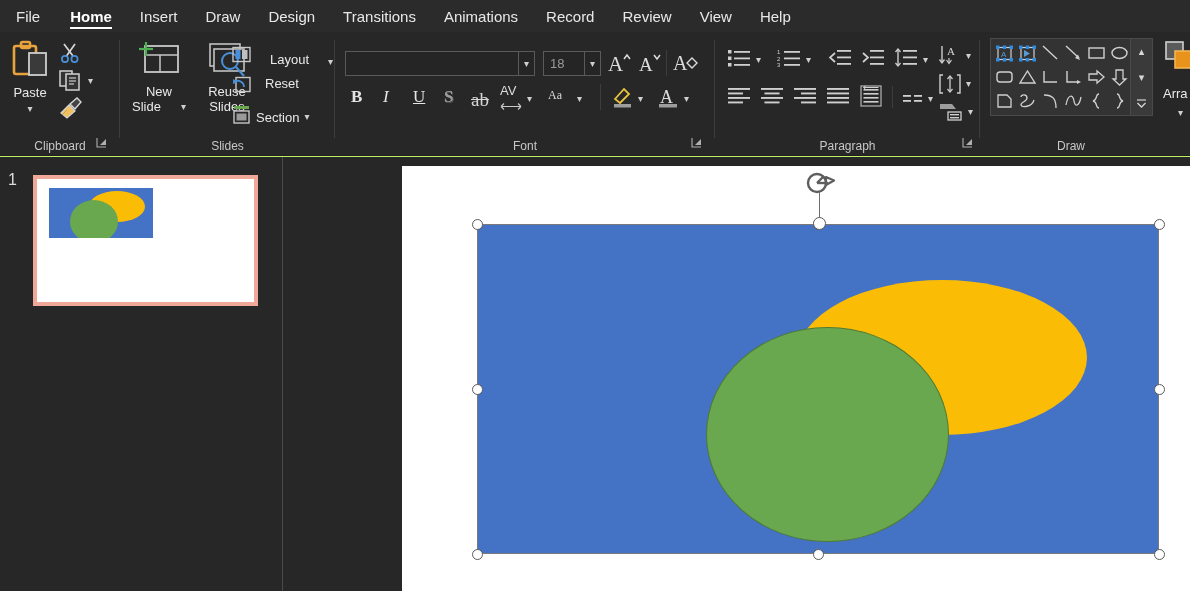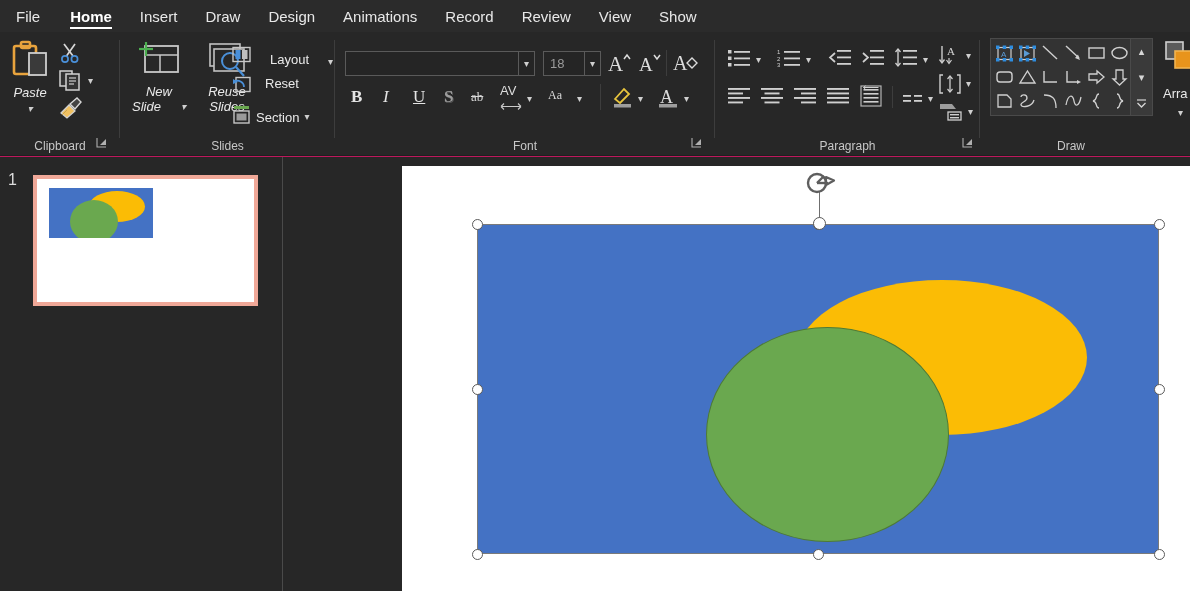--- a/index.html
+++ b/index.html
@@ -3,21 +3,21 @@
 <meta charset="utf-8">
 <style>
   * { box-sizing: border-box; margin: 0; padding: 0; }
   html, body {
     width: 1190px; height: 591px;
     background: #272727;
     font-family: "Liberation Sans", sans-serif;
     overflow: hidden;
     -webkit-font-smoothing: antialiased;
   }
-  .app { position: relative; width: 1190px; height: 591px; background: #be185d; }
+  .app { position: relative; width: 1190px; height: 591px; background: #bef264; }
 
   
   .tabbar {
     position: absolute; left: 0; top: 0; width: 1190px; height: 32px;
     background: #2b2b2b;
     display: flex; align-items: stretch;
   }
   .tab {
     position: relative;
     display: flex; align-items: center;
@@ -53,21 +53,20 @@
   }
   .launcher svg { display: block; }
 
   .btn { position: absolute; cursor: pointer; color: #e6e6e6; }
   .btn-label { font-size: 13px; color: #e9e9e9; text-align: center; line-height: 15px; }
 
   
   .bigbtn {
     display: flex; flex-direction: column; align-items: center;
     justify-content: flex-start;
-    font-style: italic;
   }
 
   .icon { display: block; }
 
   
   .fontbox {
     position: absolute;
     background: #252525; border: 1px solid #5a5a5a;
     height: 25px;
   }
@@ -172,33 +171,36 @@
     <div class="tab">
         <span>Insert</span>
       </div>
     <div class="tab">
         <span>Draw</span>
       </div>
     <div class="tab">
         <span>Design</span>
       </div>
     <div class="tab">
+        <span>Transitions</span>
+      </div>
+    <div class="tab">
         <span>Animations</span>
       </div>
     <div class="tab">
         <span>Record</span>
       </div>
     <div class="tab">
         <span>Review</span>
       </div>
     <div class="tab">
         <span>View</span>
       </div>
     <div class="tab">
-        <span>Show</span>
+        <span>Help</span>
       </div>
   </div>
 
   <div class="ribbon">
 
     <div class="group" style="left:0; width:120px;">
 
       <div class="btn bigbtn" style="left:6px; top:8px; width:48px;">
         <span class="icon">
           <svg width="40" height="42" viewBox="0 0 40 42">
@@ -365,21 +367,21 @@
             <text x="0" y="20" font-family="Liberation Serif, serif" font-size="20" fill="#dcdcdc">A</text>
             <path d="M14 13 L19 8 L24 13 L19 18 Z" fill="none" stroke="#dcdcdc" stroke-width="1.4"></path>
           </svg>
         </span>
       </div>
 
       <div class="btn" style="left:16px; top:55px; font-family:'Liberation Serif',serif; font-weight:bold; font-size:17px; color:#e4e4e4;"><span>B</span></div>
       <div class="btn" style="left:48px; top:55px; font-family:'Liberation Serif',serif; font-style:italic; font-size:17px; color:#e4e4e4;"><span>I</span></div>
       <div class="btn" style="left:78px; top:55px; font-family:'Liberation Serif',serif; text-decoration:underline; font-size:17px; color:#e4e4e4;"><span>U</span></div>
       <div class="btn" style="left:109px; top:55px; font-family:'Liberation Serif',serif; font-weight:bold; font-size:17px; color:#9d9d9d; text-shadow:1px 1px 0 #555;"><span>S</span></div>
-      <div class="btn" style="left:136px; top:57px; font-family:'Liberation Serif',serif; text-decoration:line-through; font-size:13px; color:#d6d6d6;"><span>ab</span></div>
+      <div class="btn" style="left:136px; top:57px; font-family:'Liberation Serif',serif; text-decoration:line-through; font-size:19px; color:#d6d6d6;"><span>ab</span></div>
 
       <div class="btn" style="left:165px; top:52px;">
         <span style="display:block; font-family:'Liberation Sans',sans-serif; font-size:13px; color:#dcdcdc; line-height:13px;">AV</span>
         <span class="icon">
           <svg width="22" height="9" viewBox="0 0 22 9">
               <path d="M1 4.5 L21 4.5 M1 4.5 L4 1.5 M1 4.5 L4 7.5 M21 4.5 L18 1.5 M21 4.5 L18 7.5" fill="none" stroke="#c9c9c9" stroke-width="1.1"></path>
             </svg>
         </span>
       </div>
       <span class="sm-chev btn" style="left:192px; top:62px;">▾</span>

